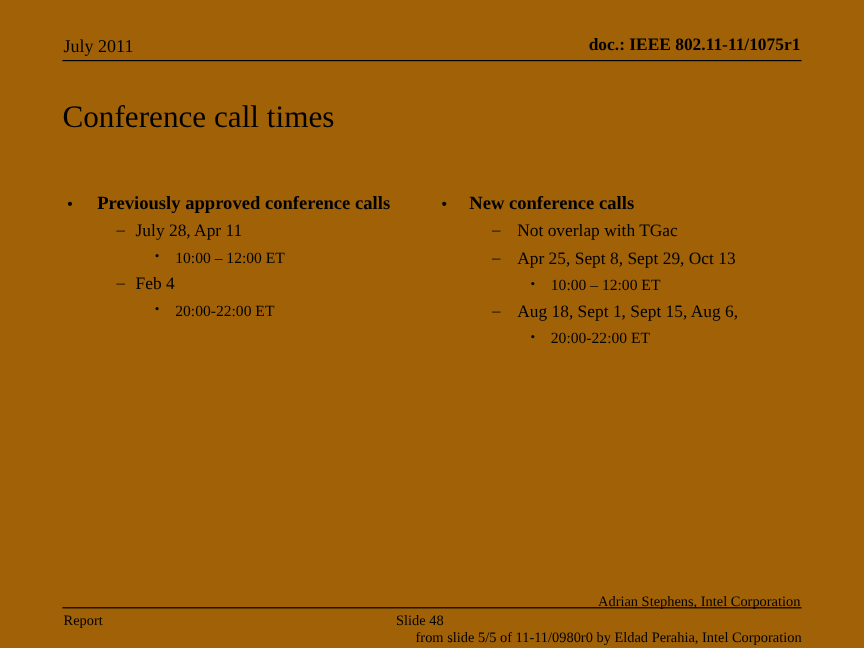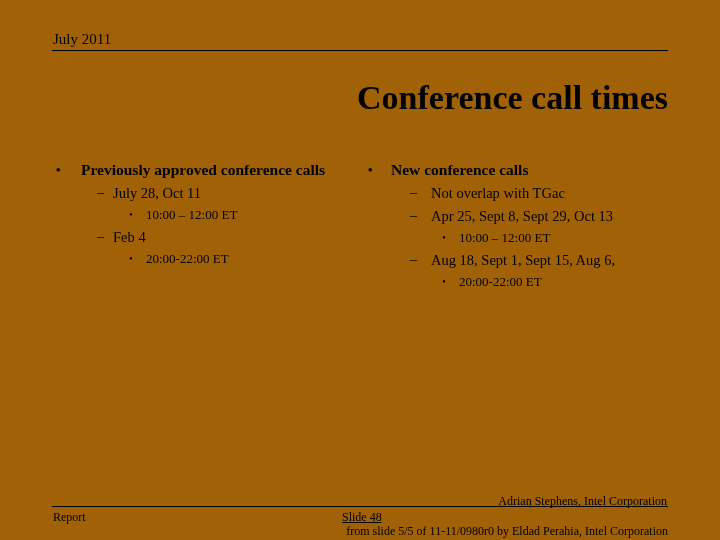--- a/index.html
+++ b/index.html
@@ -45,24 +45,24 @@
     height: 0;
     border-top: 1.2px solid #000000;
   }
 
   
   #slide-title {
     position: absolute;
     left: 52px;
     top: 82px;
     width: 616px;
-    text-align: right;
-    font-size: 34px;
+    text-align: left;
+    font-size: 26px;
     line-height: 32px;
-    font-weight: bold;
+    font-weight: normal;
     white-space: nowrap;
   }
 
   
   .column {
     position: absolute;
     top: 160px;
   }
   #col-left  { left: 56px;  width: 300px; }
   #col-right { left: 368px; width: 300px; }
@@ -134,44 +134,45 @@
     height: 0;
     border-top: 1.4px solid #000000;
   }
   .footer-txt {
     position: absolute;
     font-size: 12px;
     line-height: 12px;
     white-space: nowrap;
   }
   #footer-left   { left: 53px;  top: 511px; }
-  #footer-center { left: 342px; top: 511px; text-decoration: underline; }
+  #footer-center { left: 330px; top: 511px; }
   #footer-right  { right: 53px; top: 495px; }
   #footer-source { right: 52px; top: 525px; text-align: left; }
 </style>
 </head>
 <body>
 
 <div id="slide">
 
   <div id="header-date">July 2011</div>
+  <div id="header-doc">doc.: IEEE 802.11-11/1075r1</div>
   <div id="header-rule"></div>
 
   <div id="slide-title">Conference call times</div>
 
   <div id="col-left" class="column">
 
     <div class="row lvl1">
       <span class="marker">•</span>
       <span class="txt">Previously approved conference calls</span>
     </div>
 
     <div class="row lvl2">
       <span class="marker">–</span>
-      <span class="txt">July 28, Oct 11</span>
+      <span class="txt">July 28, Apr 11</span>
     </div>
 
     <div class="row lvl3">
       <span class="marker">•</span>
       <span class="txt">10:00 – 12:00 ET</span>
     </div>
 
     <div class="row lvl2">
       <span class="marker">–</span>
       <span class="txt">Feb 4</span>

